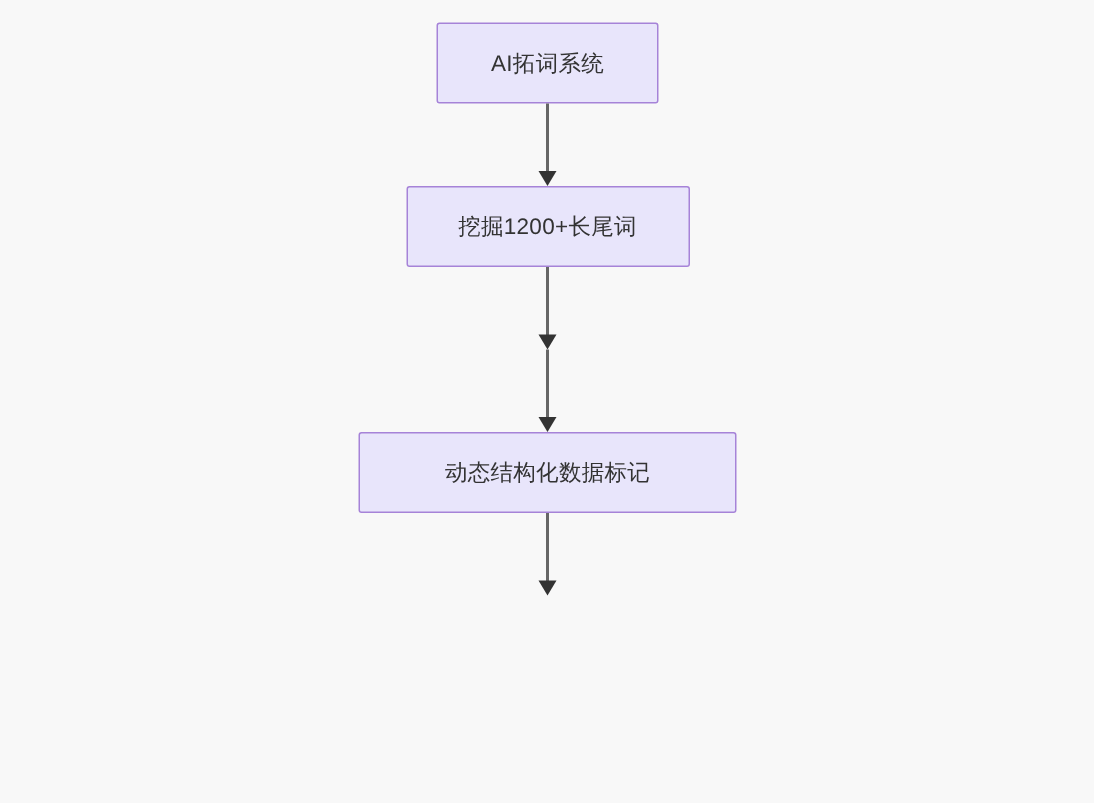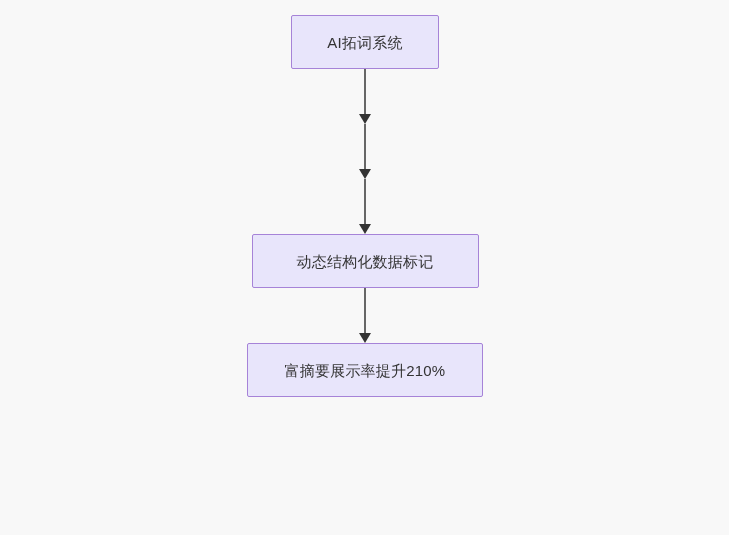--- a/index.html
+++ b/index.html
@@ -81,39 +81,39 @@
 
     <div class="node" style="width: 148px;">
       <span class="node-label">AI拓词系统</span>
     </div>
 
     <div class="connector">
       <div class="line"></div>
       <div class="arrowhead"></div>
     </div>
 
+    <div class="node" style="width: 189px;">
+      <span class="node-label">挖掘1200+长尾词</span>
+    </div>
 
     <div class="connector">
       <div class="line"></div>
       <div class="arrowhead"></div>
     </div>
 
 
     <div class="connector">
       <div class="line"></div>
       <div class="arrowhead"></div>
     </div>
 
-    <div class="node" style="width: 227px;">
+    <div class="node" style="width: 252px;">
       <span class="node-label">动态结构化数据标记</span>
     </div>
 
     <div class="connector">
       <div class="line"></div>
       <div class="arrowhead"></div>
     </div>
 
-    <div class="node" style="width: 236px;">
-      <span class="node-label">富摘要展示率提升210%</span>
-    </div>
 
   </div>
 </div>
 
 </body></html>

